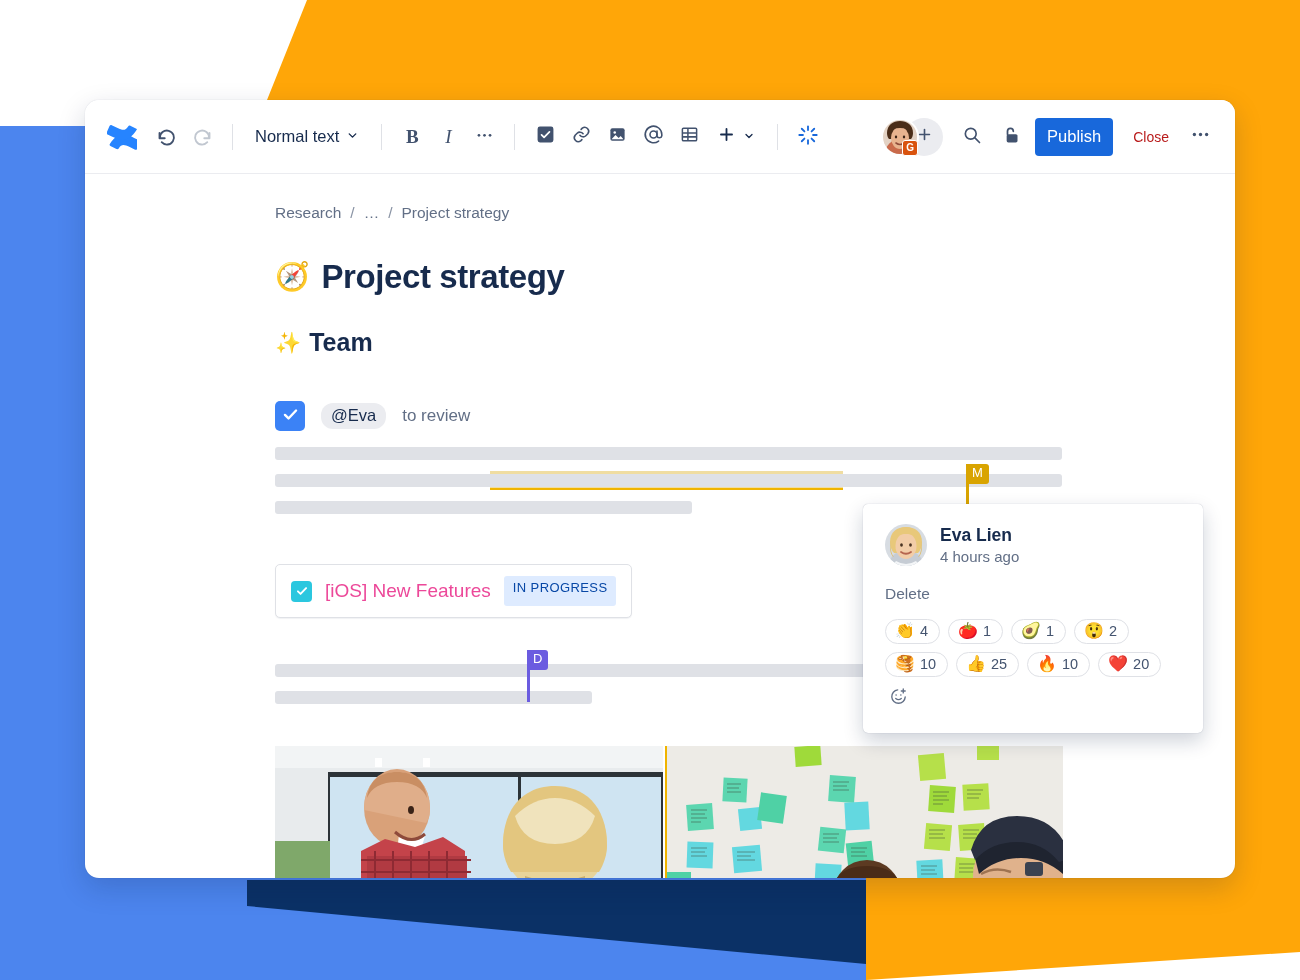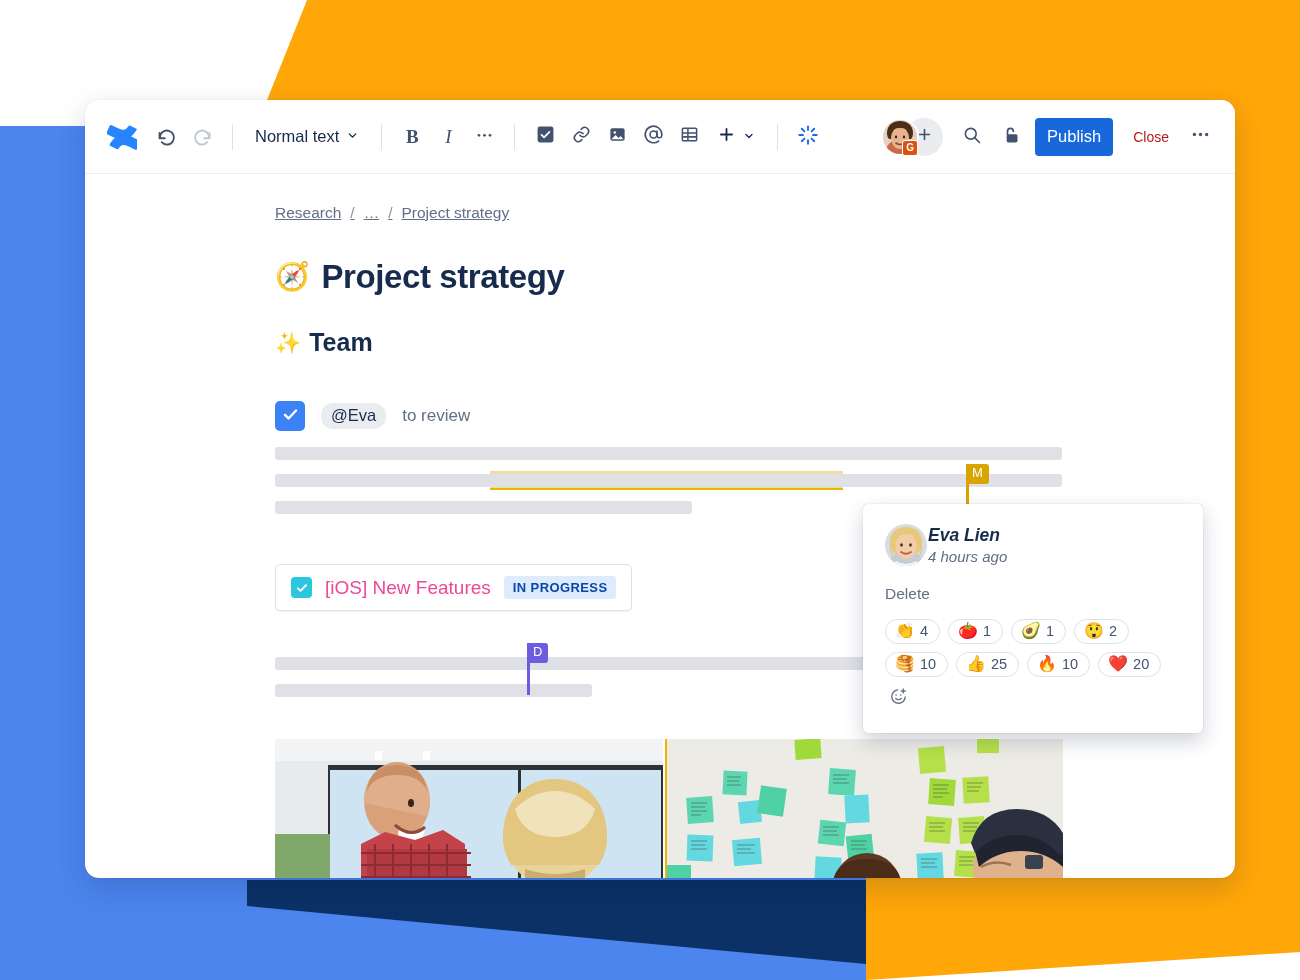--- a/index.html
+++ b/index.html
@@ -94,21 +94,21 @@
     cursor: pointer; margin: 0 6px 0 4px;
   }
   .close-btn {
     background: transparent; border: none; color: #b91c1c; font-size: 14px;
     font-family: inherit; height: 38px; padding: 0 10px; border-radius: 4px; cursor: pointer;
   }
 
   
   .doc { padding: 30px 0 0 0; position: relative; height: 704px; }
   .doc-inner { padding-left: 190px; padding-right: 60px; }
-  .breadcrumb { display: flex; align-items: center; gap: 9px; font-size: 15.5px; color: #626F86; text-decoration: underline; }
+  .breadcrumb { display: flex; align-items: center; gap: 9px; font-size: 15.5px; color: #626F86; }
   .crumb { cursor: pointer; }
   .crumb-sep { color: #8993A4; }
 
   .page-title {
     display: flex; align-items: center; gap: 12px;
     margin-top: 36px; font-size: 33px; font-weight: bold; color: #172B4D;
     letter-spacing: -.4px;
   }
   .h2 {
     display: flex; align-items: center; gap: 8px;
@@ -154,38 +154,38 @@
     border: 1px solid #DFE1E6; border-radius: 5px;
     padding: 11px 15px; margin-top: 36px; background: #fff; cursor: pointer;
     box-shadow: 0 1px 1px rgba(9,30,66,.06);
   }
   .jira-icon {
     width: 21px; height: 21px; border-radius: 4px; background: #2BC7DF;
     display: flex; align-items: center; justify-content: center; flex: none;
   }
   .jira-title { color: #ec4899; font-size: 19px; }
   .jira-lozenge {
-    background: #DEEBFF; color: #0747A6; font-size: 13px; font-weight: bold;
-    letter-spacing: .4px; padding: 4px 9px 4px; border-radius: 3px;
+    background: #DEEBFF; color: #0747A6; font-size: 13px; font-weight: normal;
+    letter-spacing: .4px; padding: 4px 9px 11px; border-radius: 3px;
   }
 
   
   .photos { display: flex; gap: 2px; margin-top: 42px; height: 140px; overflow: hidden; }
   .photo { position: relative; overflow: hidden; }
   .photo-a { width: 388px; }
   .photo-b { width: 398px; border-left: 2px solid #F0B400; }
 
   
   .comment-popup {
     position: absolute; left: 863px; top: 504px; width: 340px;
     background: #fff; border-radius: 5px;
     box-shadow: 0 8px 20px rgba(9,30,66,.20), 0 0 1px rgba(9,30,66,.31);
     padding: 20px 22px 22px; z-index: 40;
   }
-  .cp-head { display: flex; align-items: center; gap: 1px; font-style: italic; }
+  .cp-head { display: flex; align-items: center; gap: 13px; }
   .cp-avatar { width: 42px; height: 42px; border-radius: 50%; overflow: hidden; flex: none; }
   .cp-name { font-size: 17.5px; font-weight: bold; color: #172B4D; }
   .cp-time { font-size: 15px; color: #626F86; margin-top: 2px; }
   .cp-body { font-size: 18px; line-height: 1.4; color: #172B4D; margin-top: 19px; }
   .cp-delete { font-size: 15.5px; color: #626F86; margin-top: 19px; cursor: pointer; }
   .reactions { display: flex; flex-wrap: wrap; gap: 8px; margin-top: 16px; }
   .reaction {
     display: inline-flex; align-items: center; gap: 5px;
     border: 1px solid #DFE1E6; border-radius: 14px; background: #fff;
     padding: 3px 11px 4px 9px; cursor: pointer;

